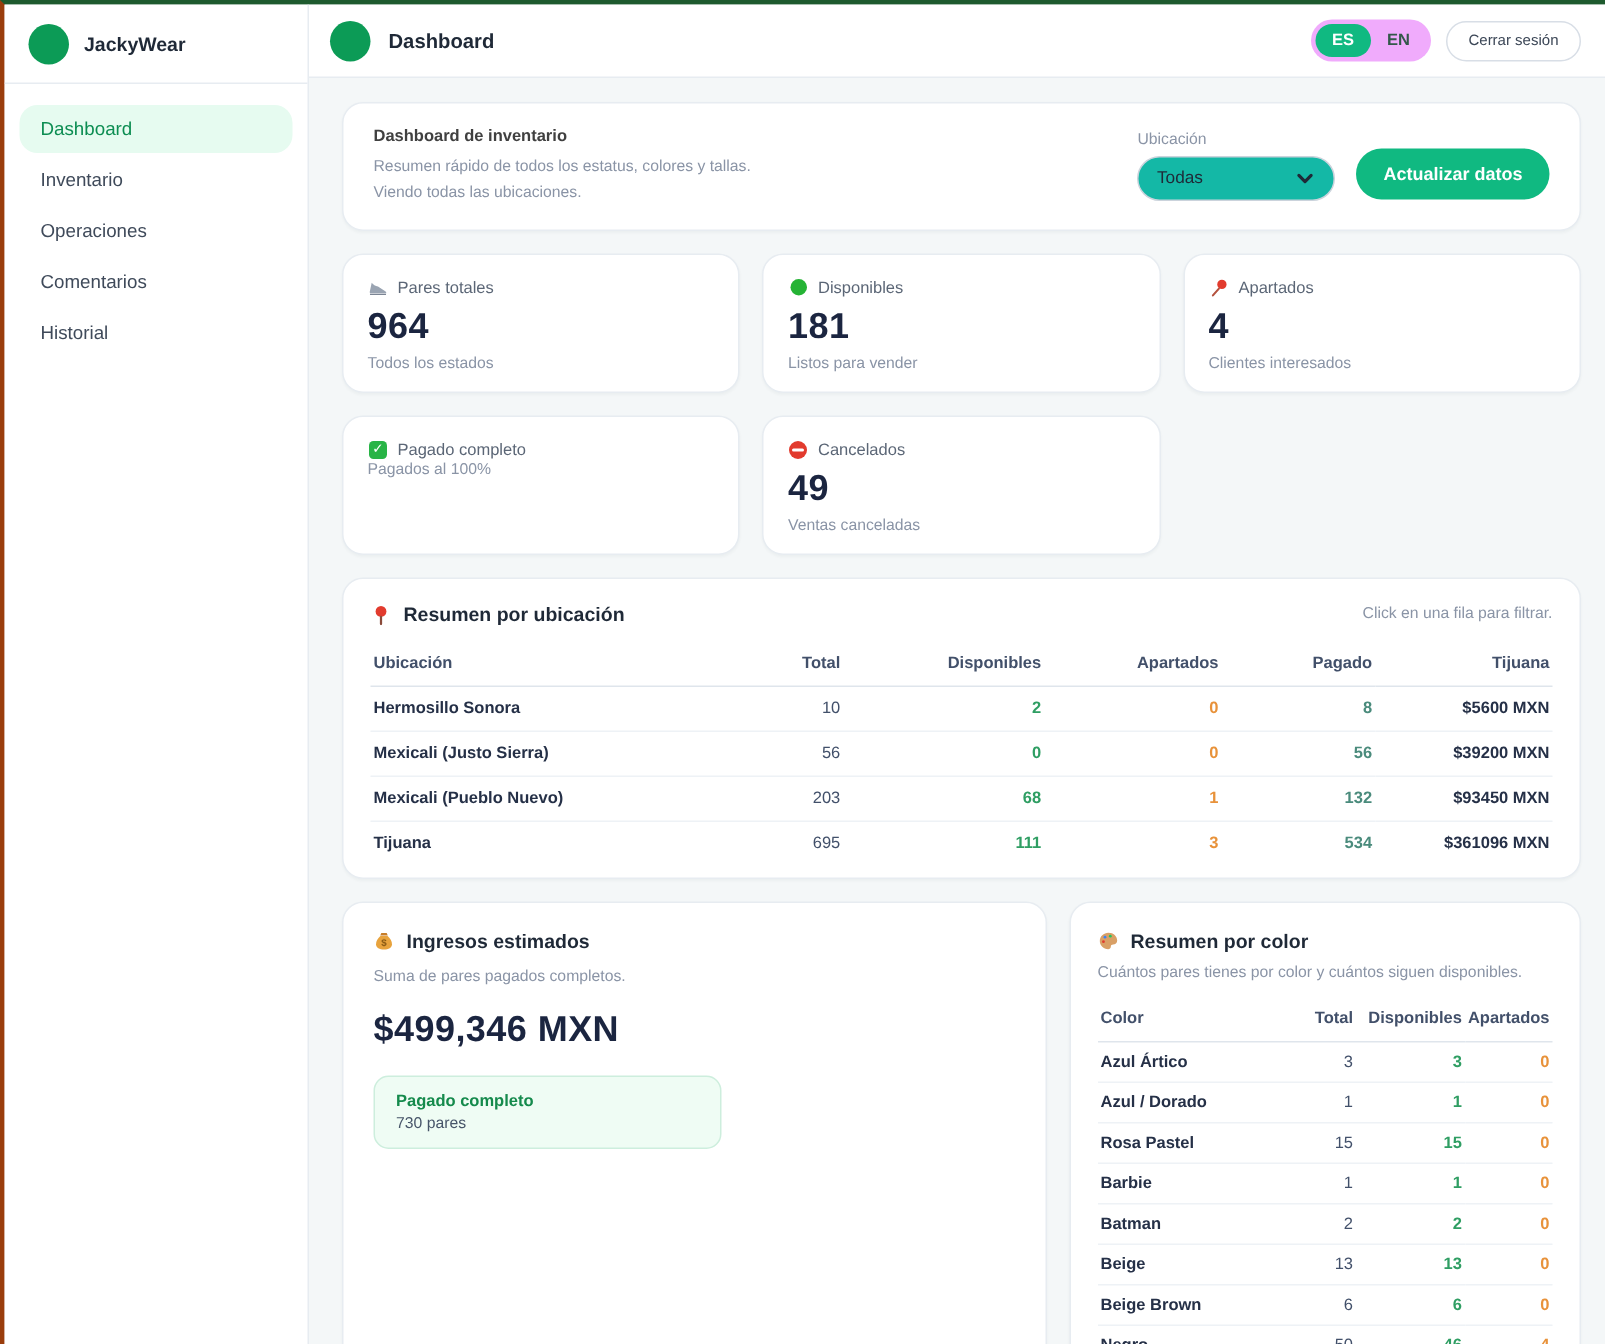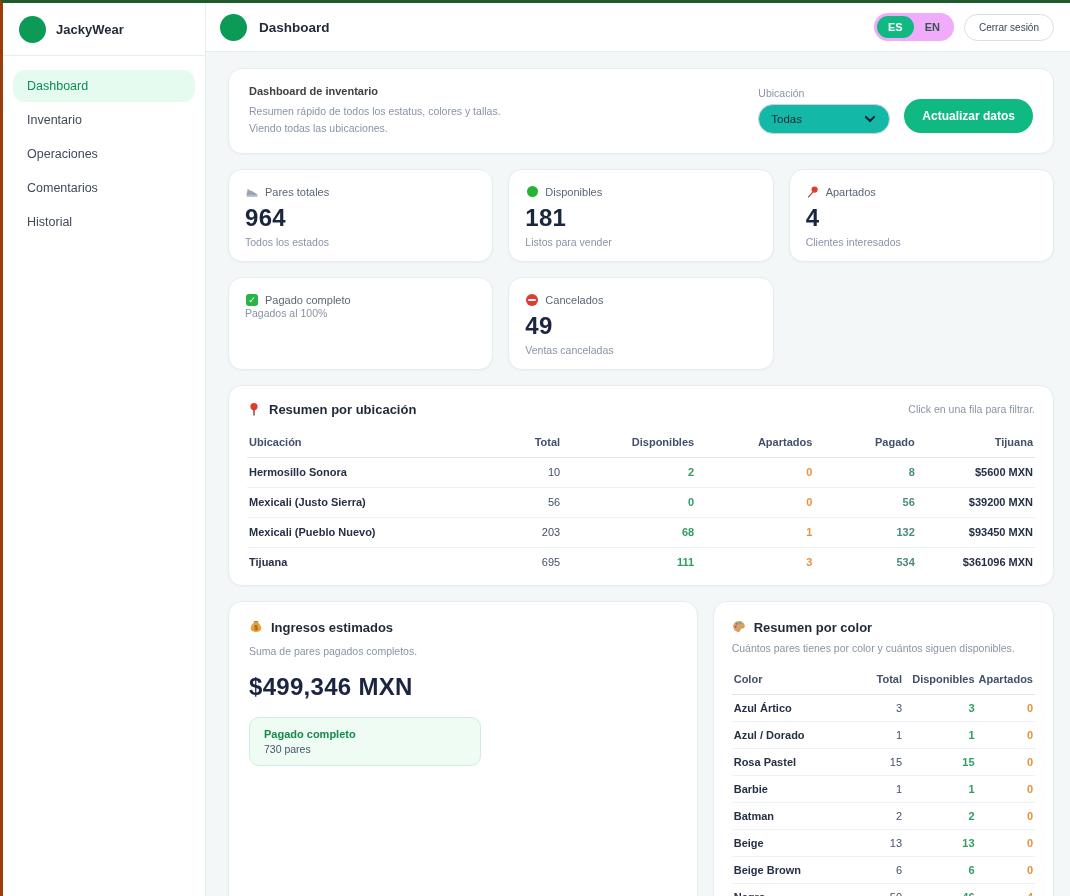--- a/index.html
+++ b/index.html
@@ -51,21 +51,21 @@
   .stat-sub { font-size:10.5px; color:#8a94a6; }
   .ic { display:inline-flex; width:14px; height:14px; align-items:center; justify-content:center; flex-shrink:0; }
   .dot-green { width:11px; height:11px; border-radius:50%; background:#25b335; }
   .chk { width:12px; height:12px; border-radius:3px; background:#28b446; color:#fff; font-size:9px; font-weight:bold; display:flex; align-items:center; justify-content:center; }
   .noentry { width:12px; height:12px; border-radius:50%; background:#e23b2e; position:relative; }
   .noentry::after { content:""; position:absolute; left:2px; right:2px; top:5px; height:2.5px; background:#fff; border-radius:1px; }
 
   
   .table-card { padding:16px 18px 8px; }
   .card-head { display:flex; justify-content:space-between; align-items:center; margin-bottom:12px; }
-  .head-left { display:flex; align-items:flex-start; gap:8px; }
+  .head-left { display:flex; align-items:flex-end; gap:8px; }
   .card-title { font-size:13px; font-weight:bold; color:#1f2937; }
   .hint { font-size:10.5px; color:#8a94a6; }
   table { width:100%; border-collapse:collapse; }
   th { font-size:11px; color:#42506a; font-weight:bold; text-align:right; padding:7px 2px 9px; border-bottom:1px solid #dfe5ec; }
   th:first-child { text-align:left; }
   td { font-size:11px; color:#42506a; text-align:right; padding:8.5px 2px; border-bottom:1px solid #eef2f6;margin-top:36px; }
   td:first-child { text-align:left; font-weight:bold; color:#253047; }
   tbody tr:last-child td { border-bottom:none; }
   .num-green { color:#2f9e63; font-weight:bold; }
   .num-orange { color:#e8923a; font-weight:bold; }

